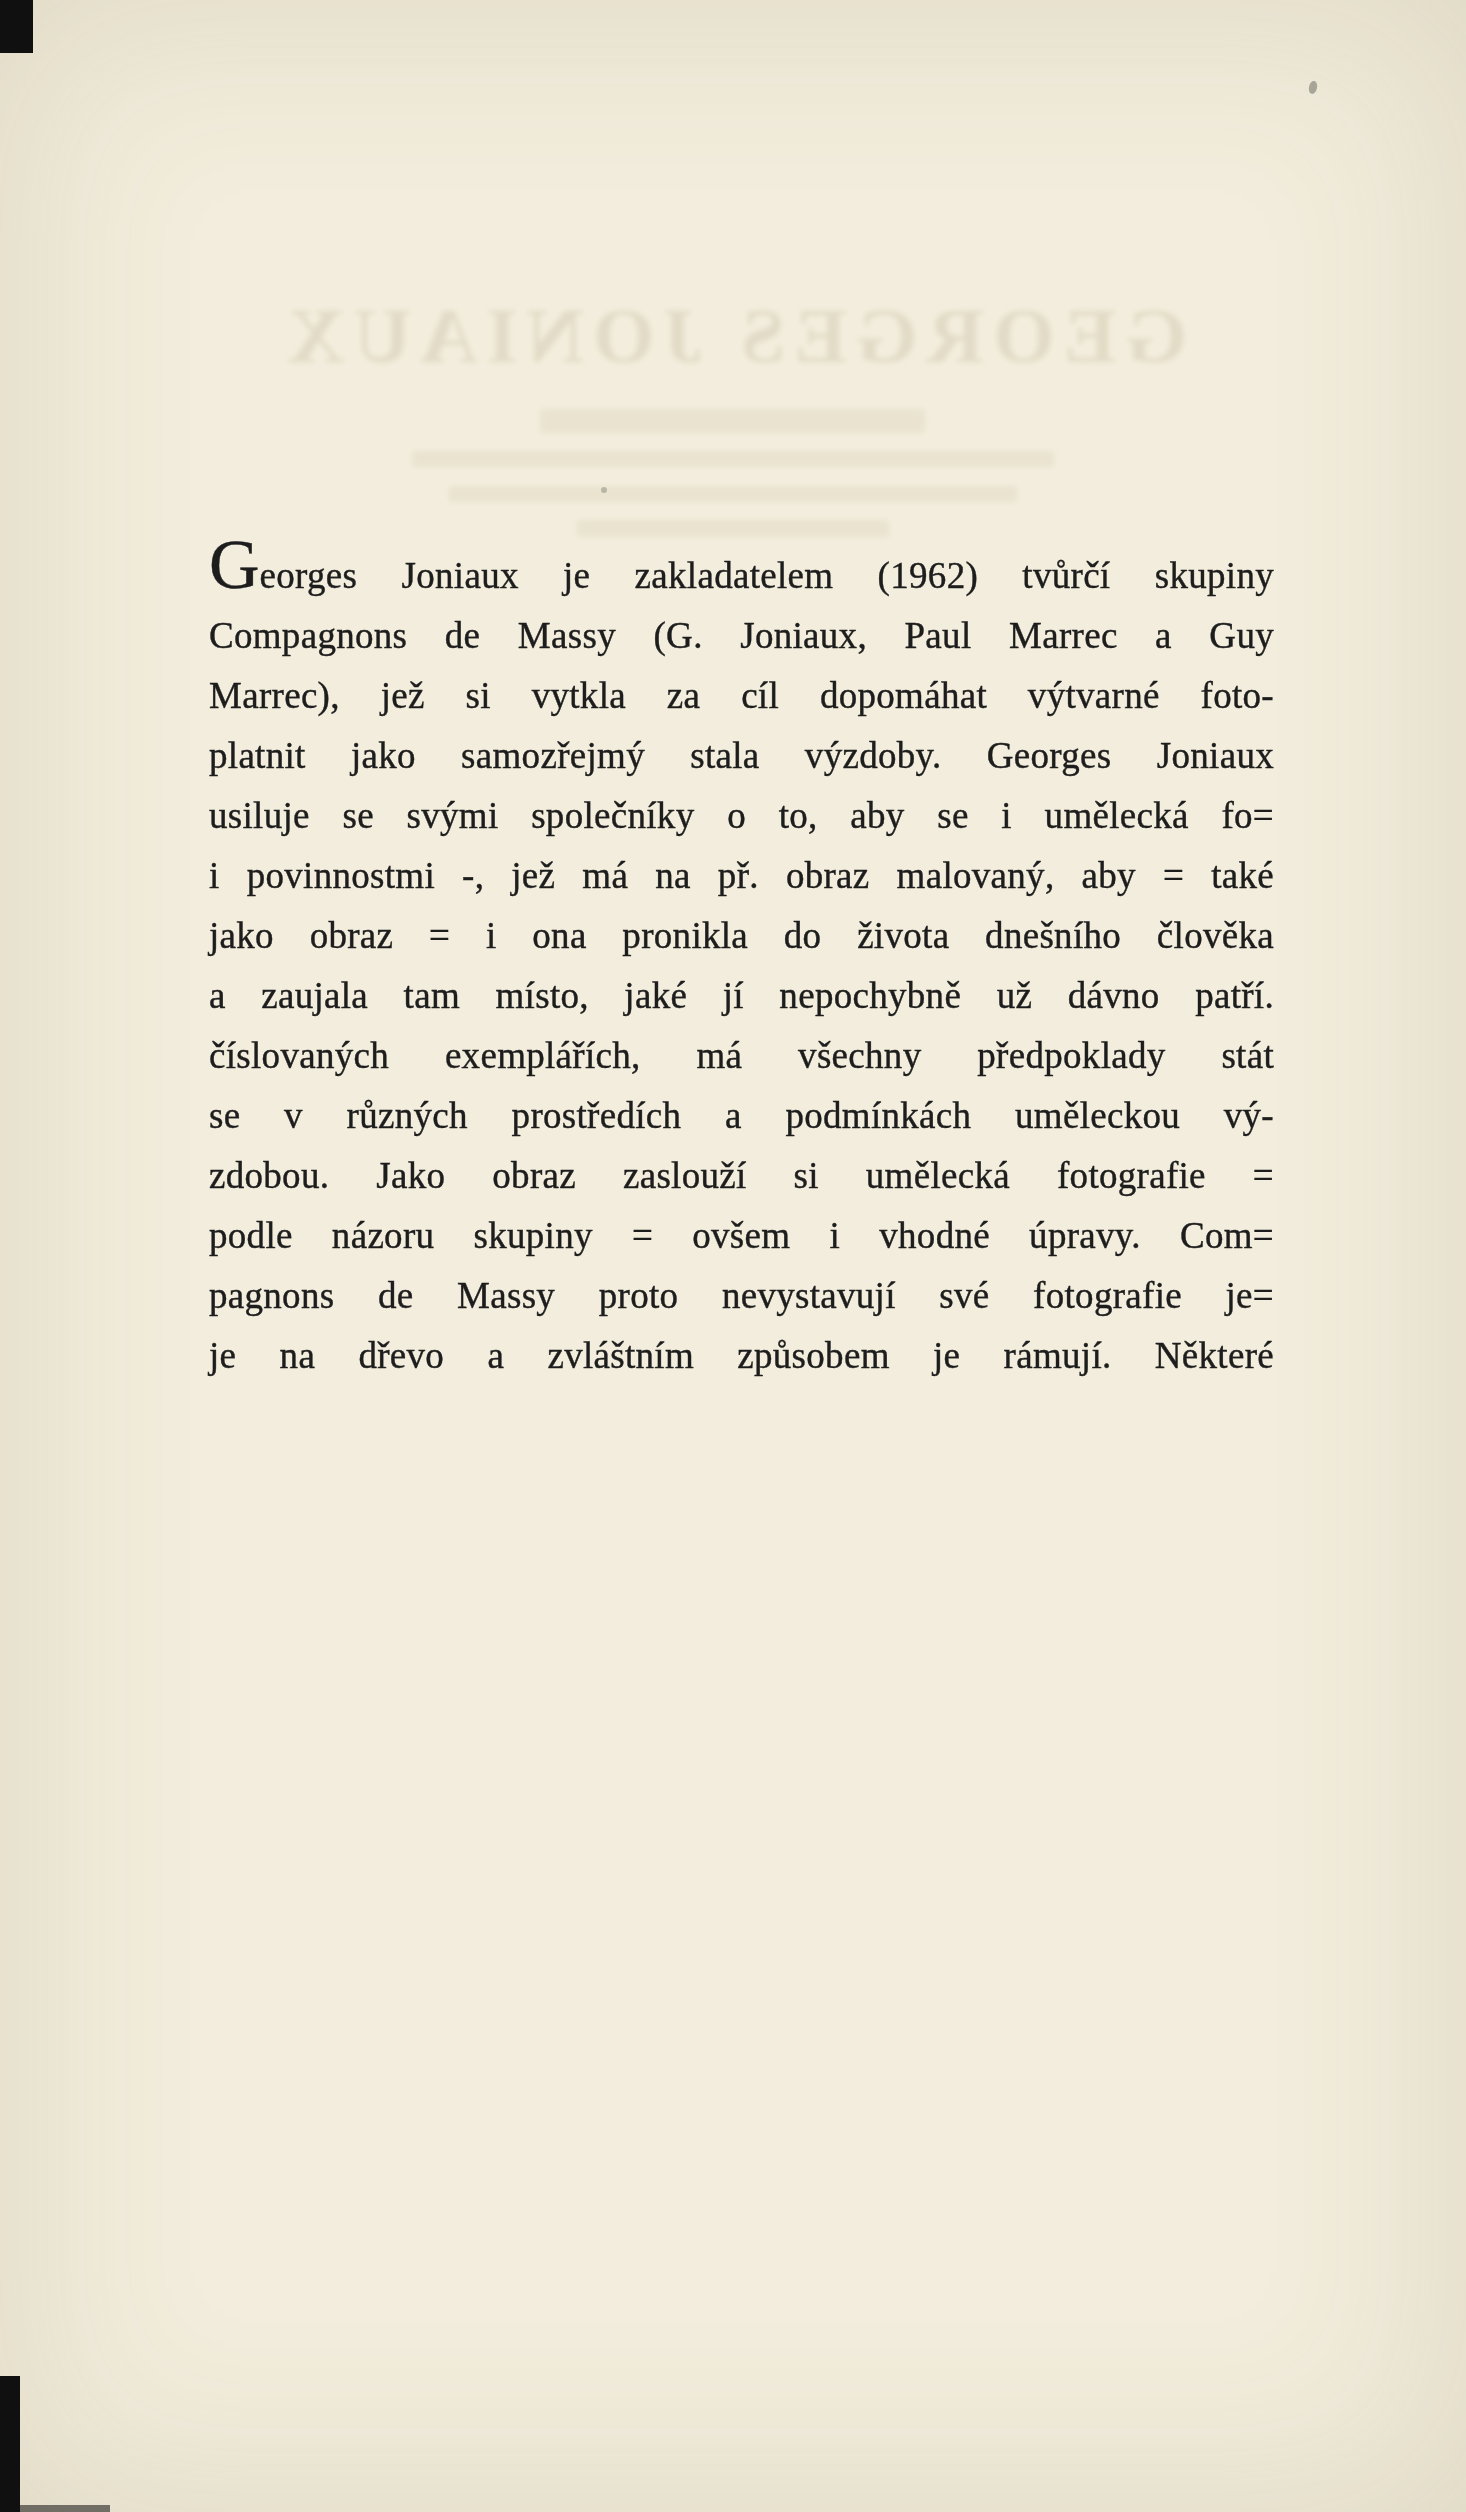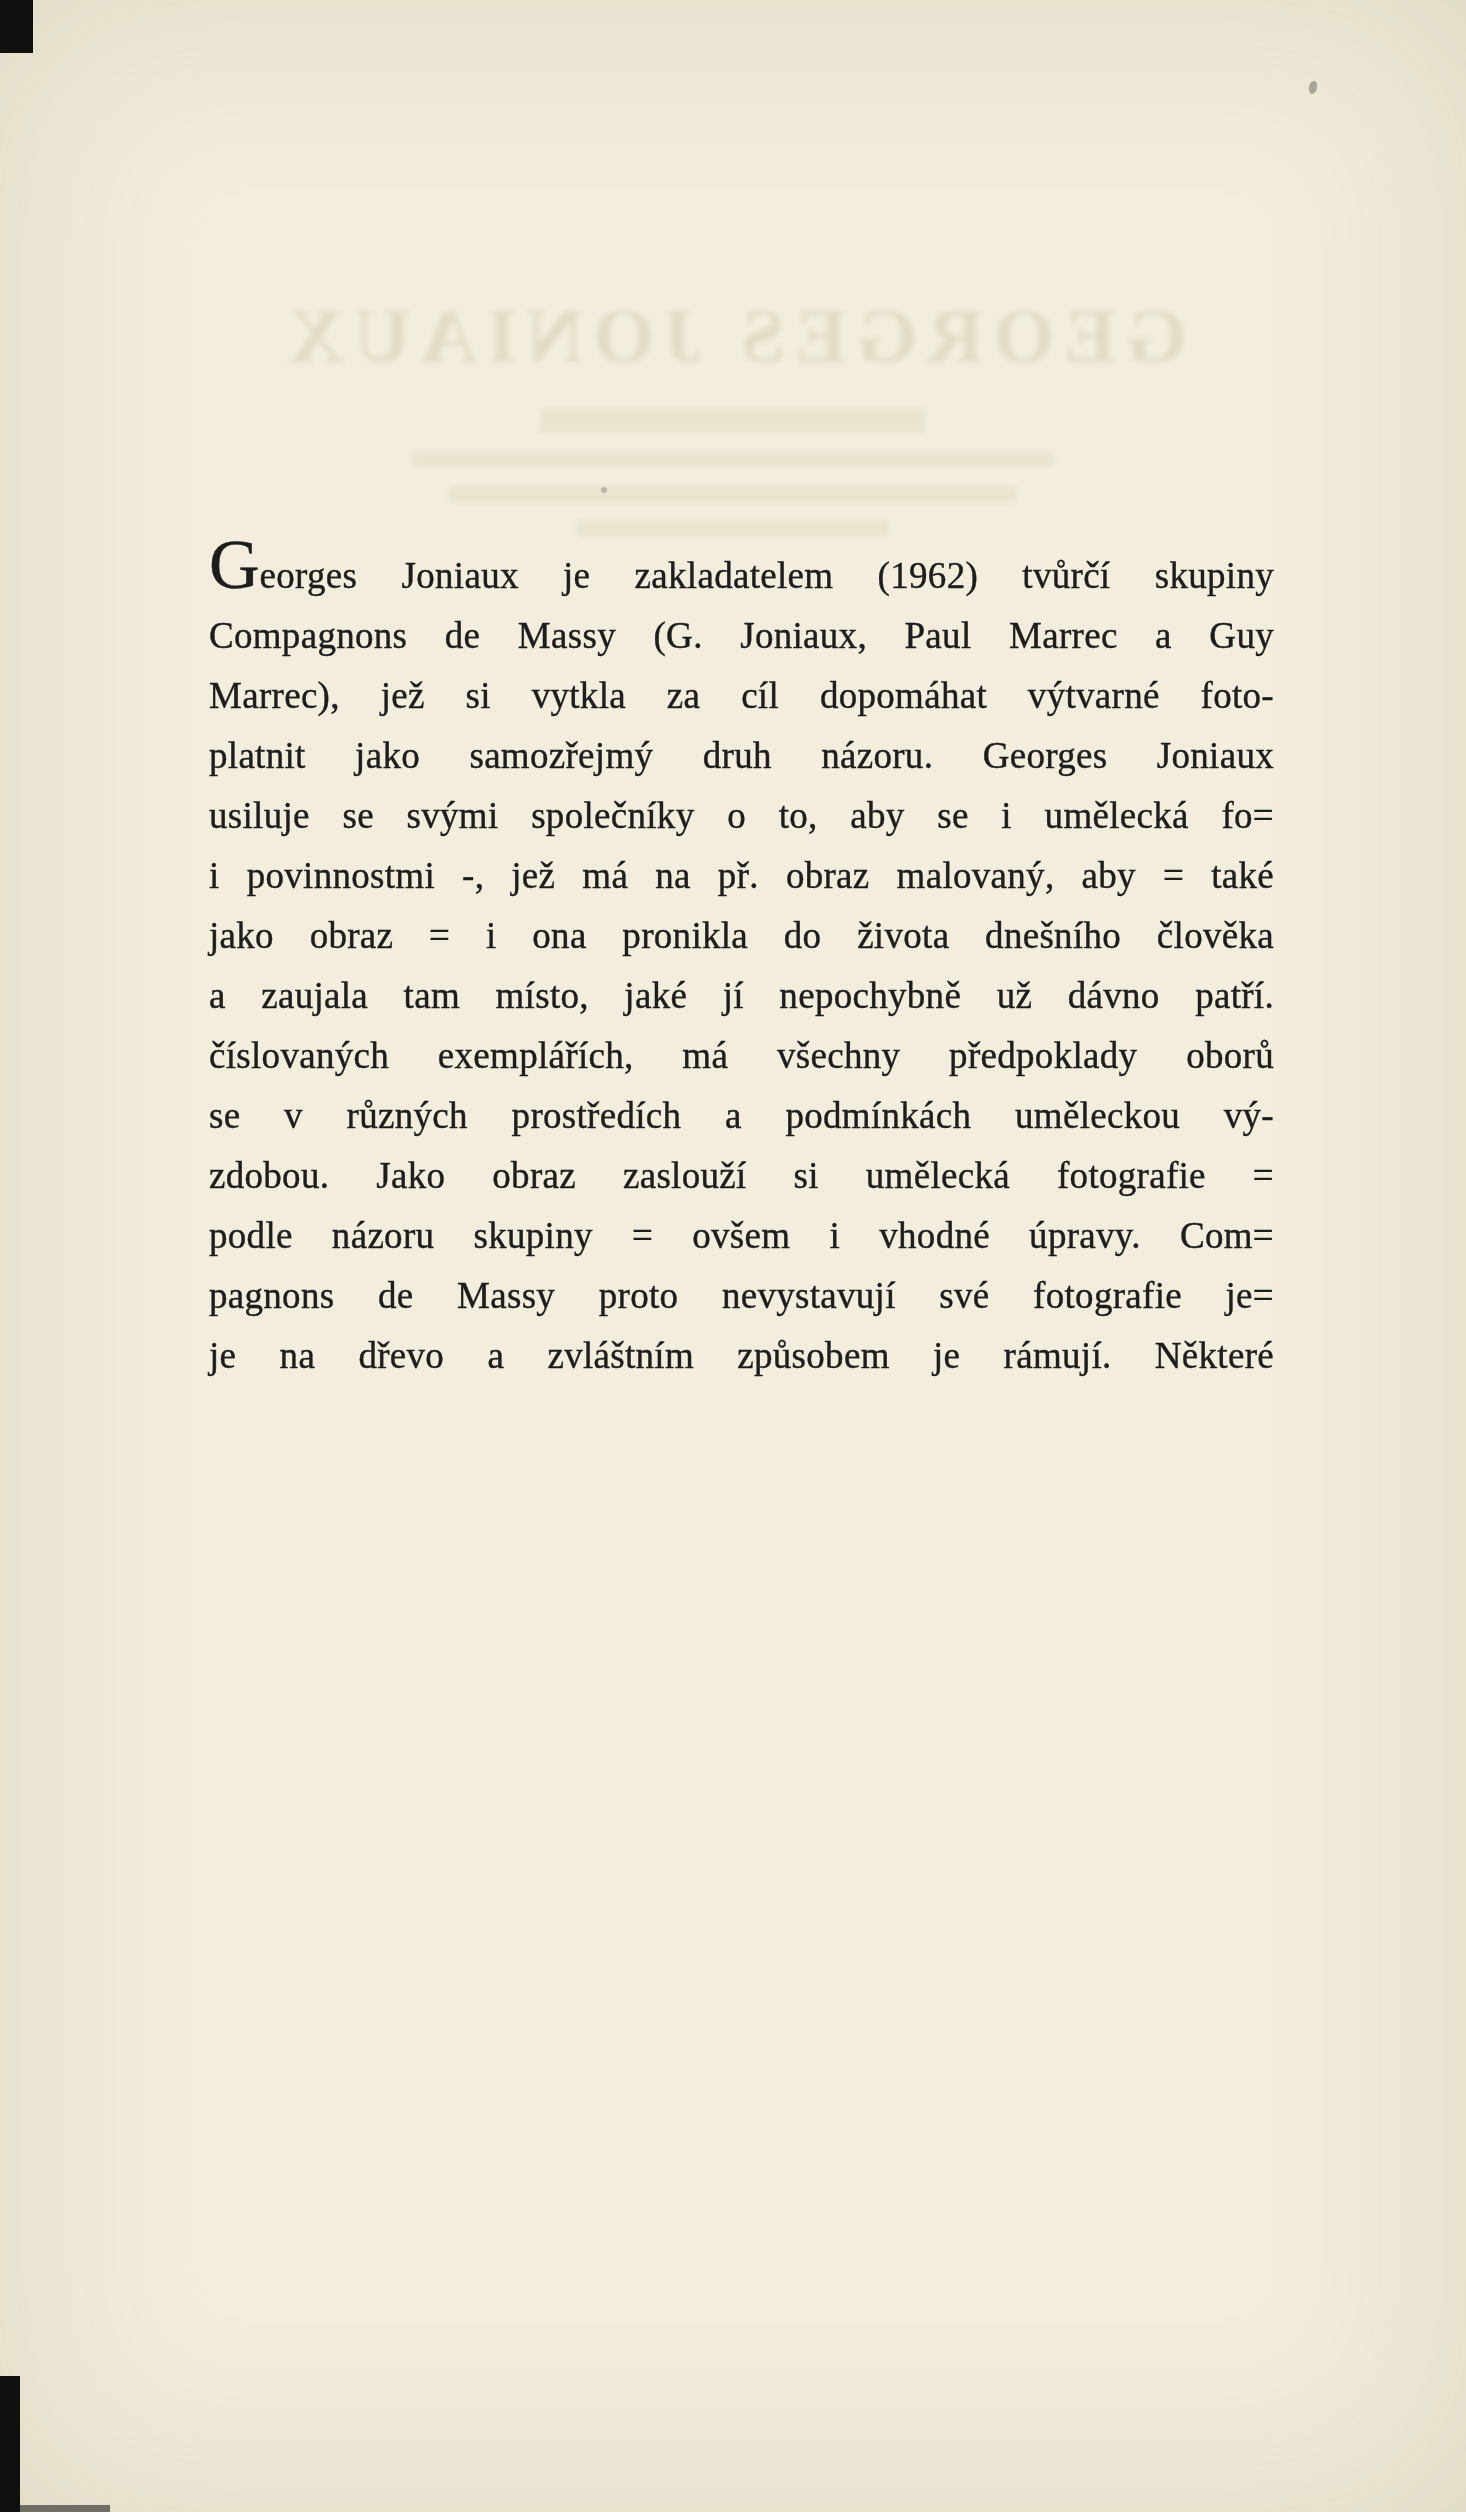--- a/index.html
+++ b/index.html
@@ -117,26 +117,26 @@
     <div class="ghost-bar b1"></div>
     <div class="ghost-bar b2"></div>
     <div class="ghost-bar b3"></div>
     <div class="ghost-bar b4"></div>
   </div>
 
   <div class="text-block">
     <div class="line"><span class="dropcap">G</span><span>eorges Joniaux je zakladatelem (1962) tvůrčí skupiny</span></div>
     <div class="line">Compagnons de Massy (G. Joniaux, Paul Marrec a Guy</div>
     <div class="line">Marrec), jež si vytkla za cíl dopomáhat výtvarné foto-</div>
-    <div class="line">platnit jako samozřejmý druh názoru. Georges Joniaux</div>
+    <div class="line">platnit jako samozřejmý stala výzdoby. Georges Joniaux</div>
     <div class="line">usiluje se svými společníky o to, aby se i umělecká fo=</div>
     <div class="line">i povinnostmi -, jež má na př. obraz malovaný, aby = také</div>
     <div class="line">jako obraz = i ona pronikla do života dnešního člověka</div>
     <div class="line">a zaujala tam místo, jaké jí nepochybně už dávno patří.</div>
-    <div class="line">číslovaných exemplářích, má všechny předpoklady oborů</div>
+    <div class="line">číslovaných exemplářích, má všechny předpoklady stát</div>
     <div class="line">se v různých prostředích a podmínkách uměleckou vý-</div>
     <div class="line">zdobou. Jako obraz zaslouží si umělecká fotografie =</div>
     <div class="line">podle názoru skupiny = ovšem i vhodné úpravy. Com=</div>
     <div class="line">pagnons de Massy proto nevystavují své fotografie je=</div>
     <div class="line">je na dřevo a zvláštním způsobem je rámují. Některé</div>
   </div>
 
   <div class="speck speck-1"></div>
   <div class="speck speck-2"></div>
 

